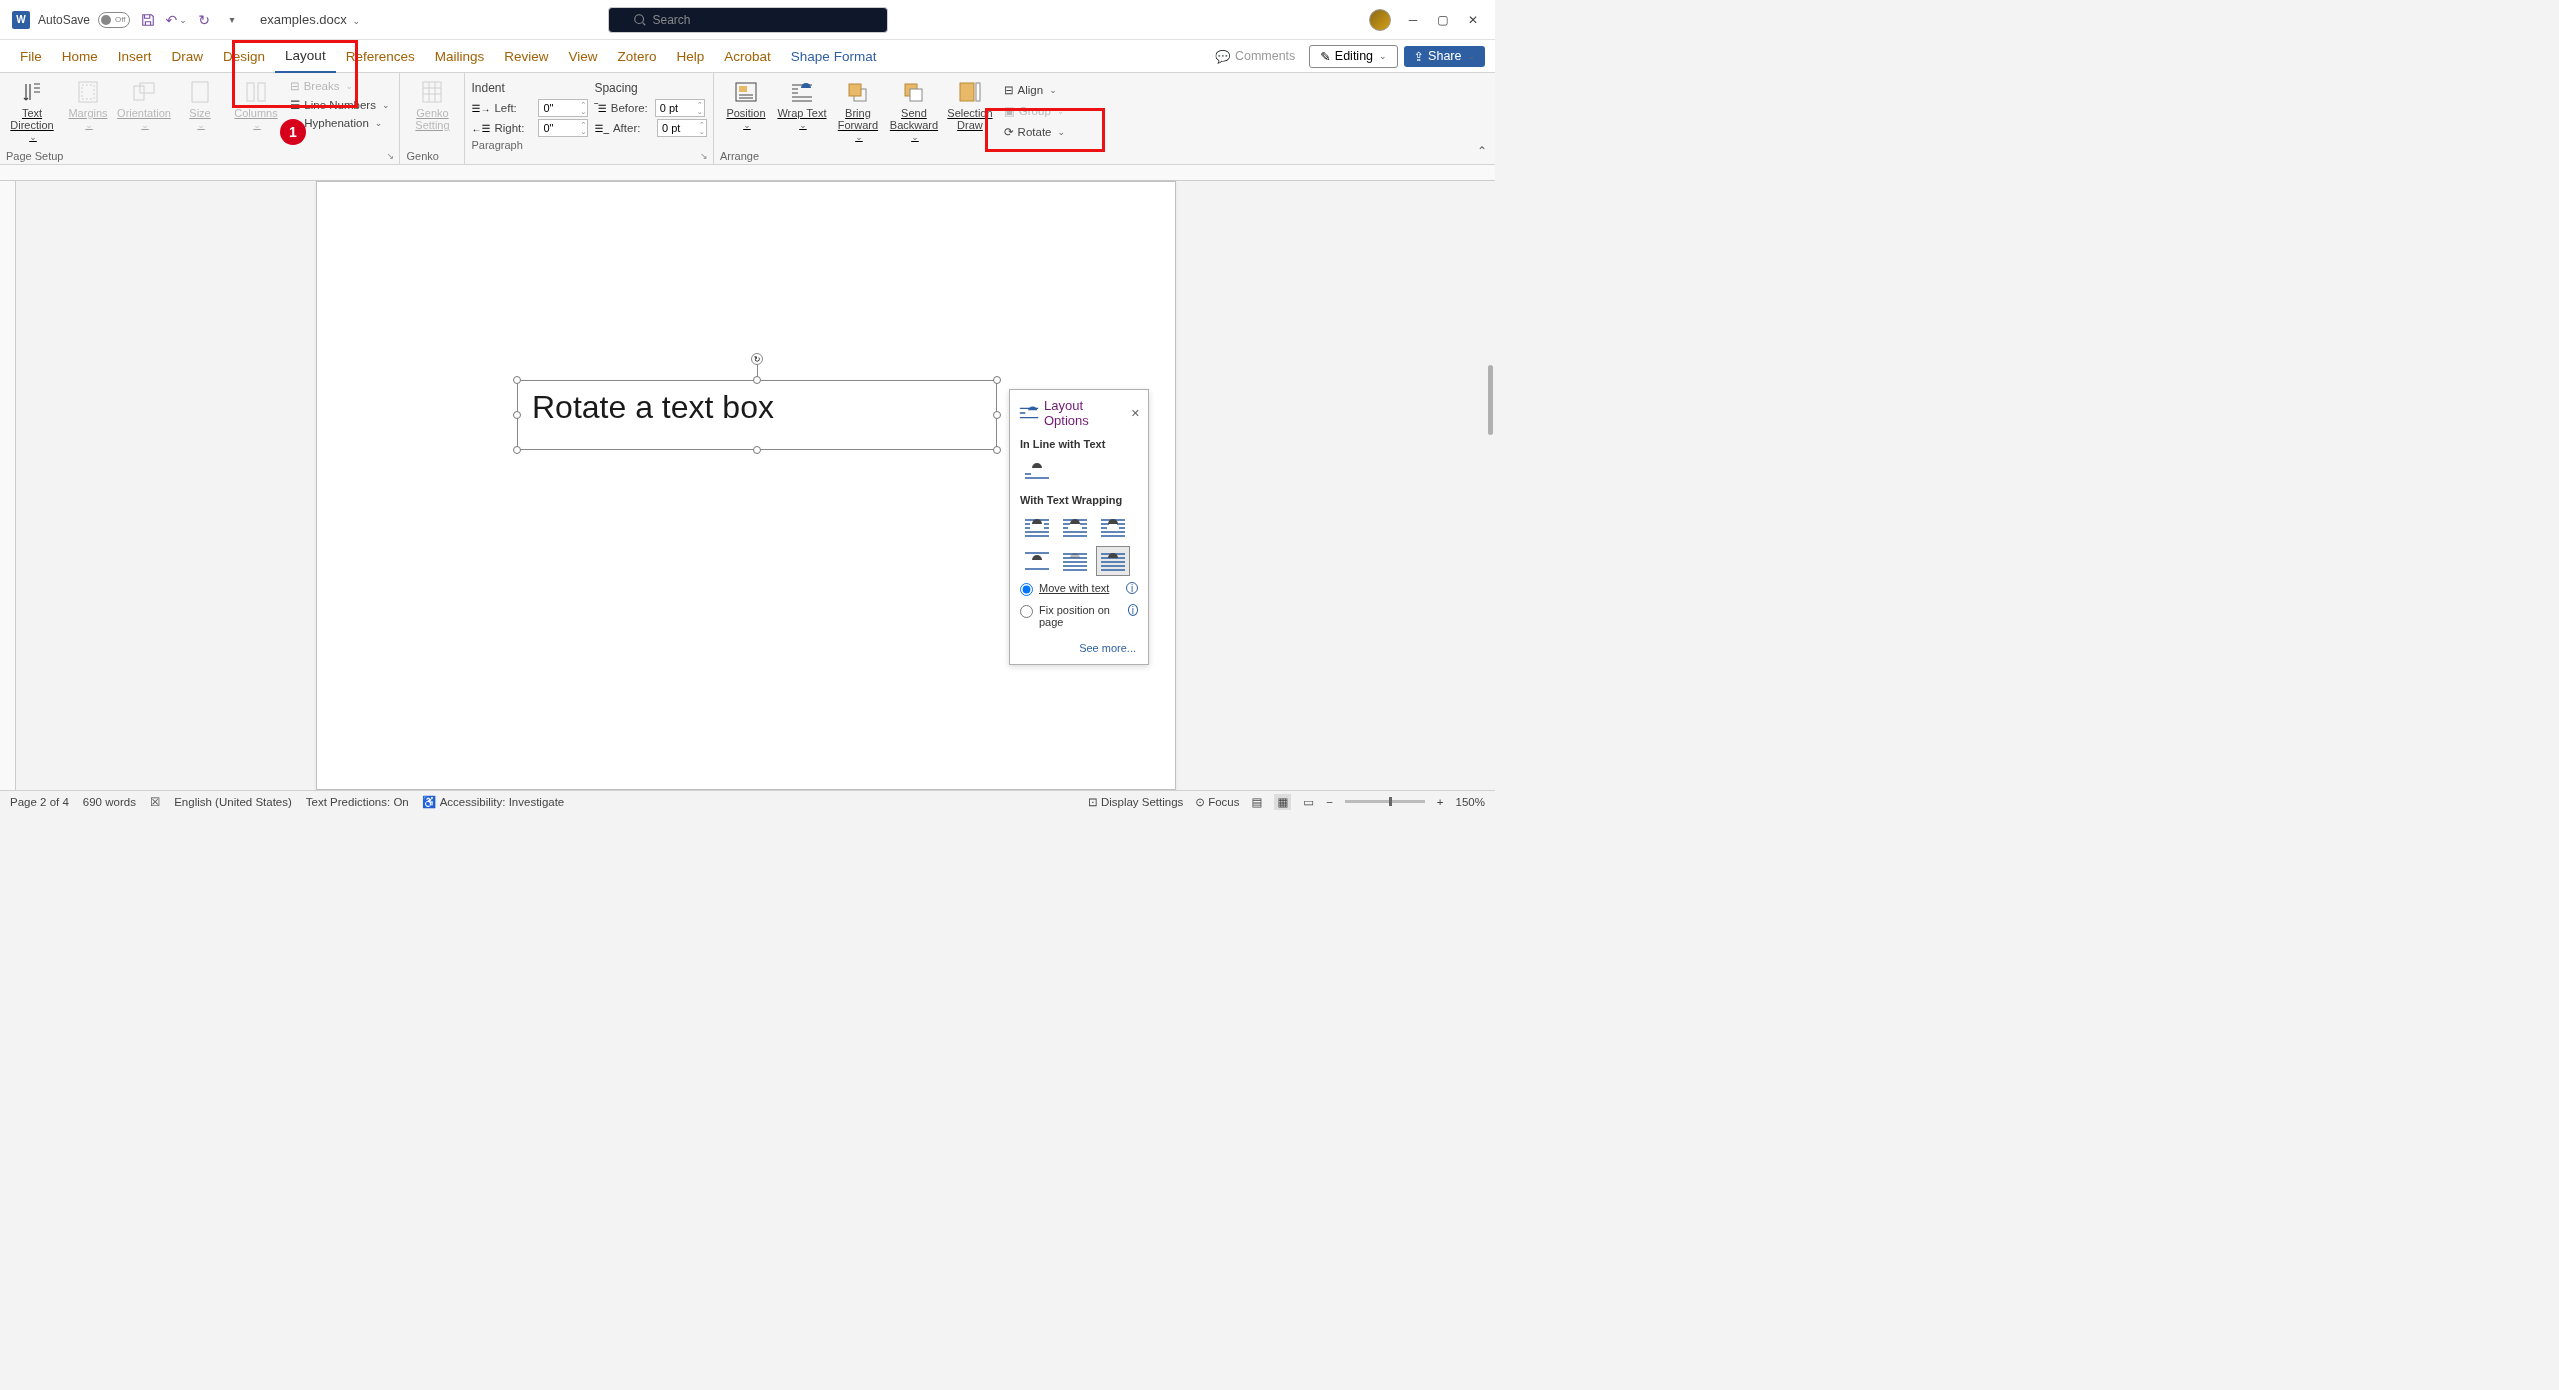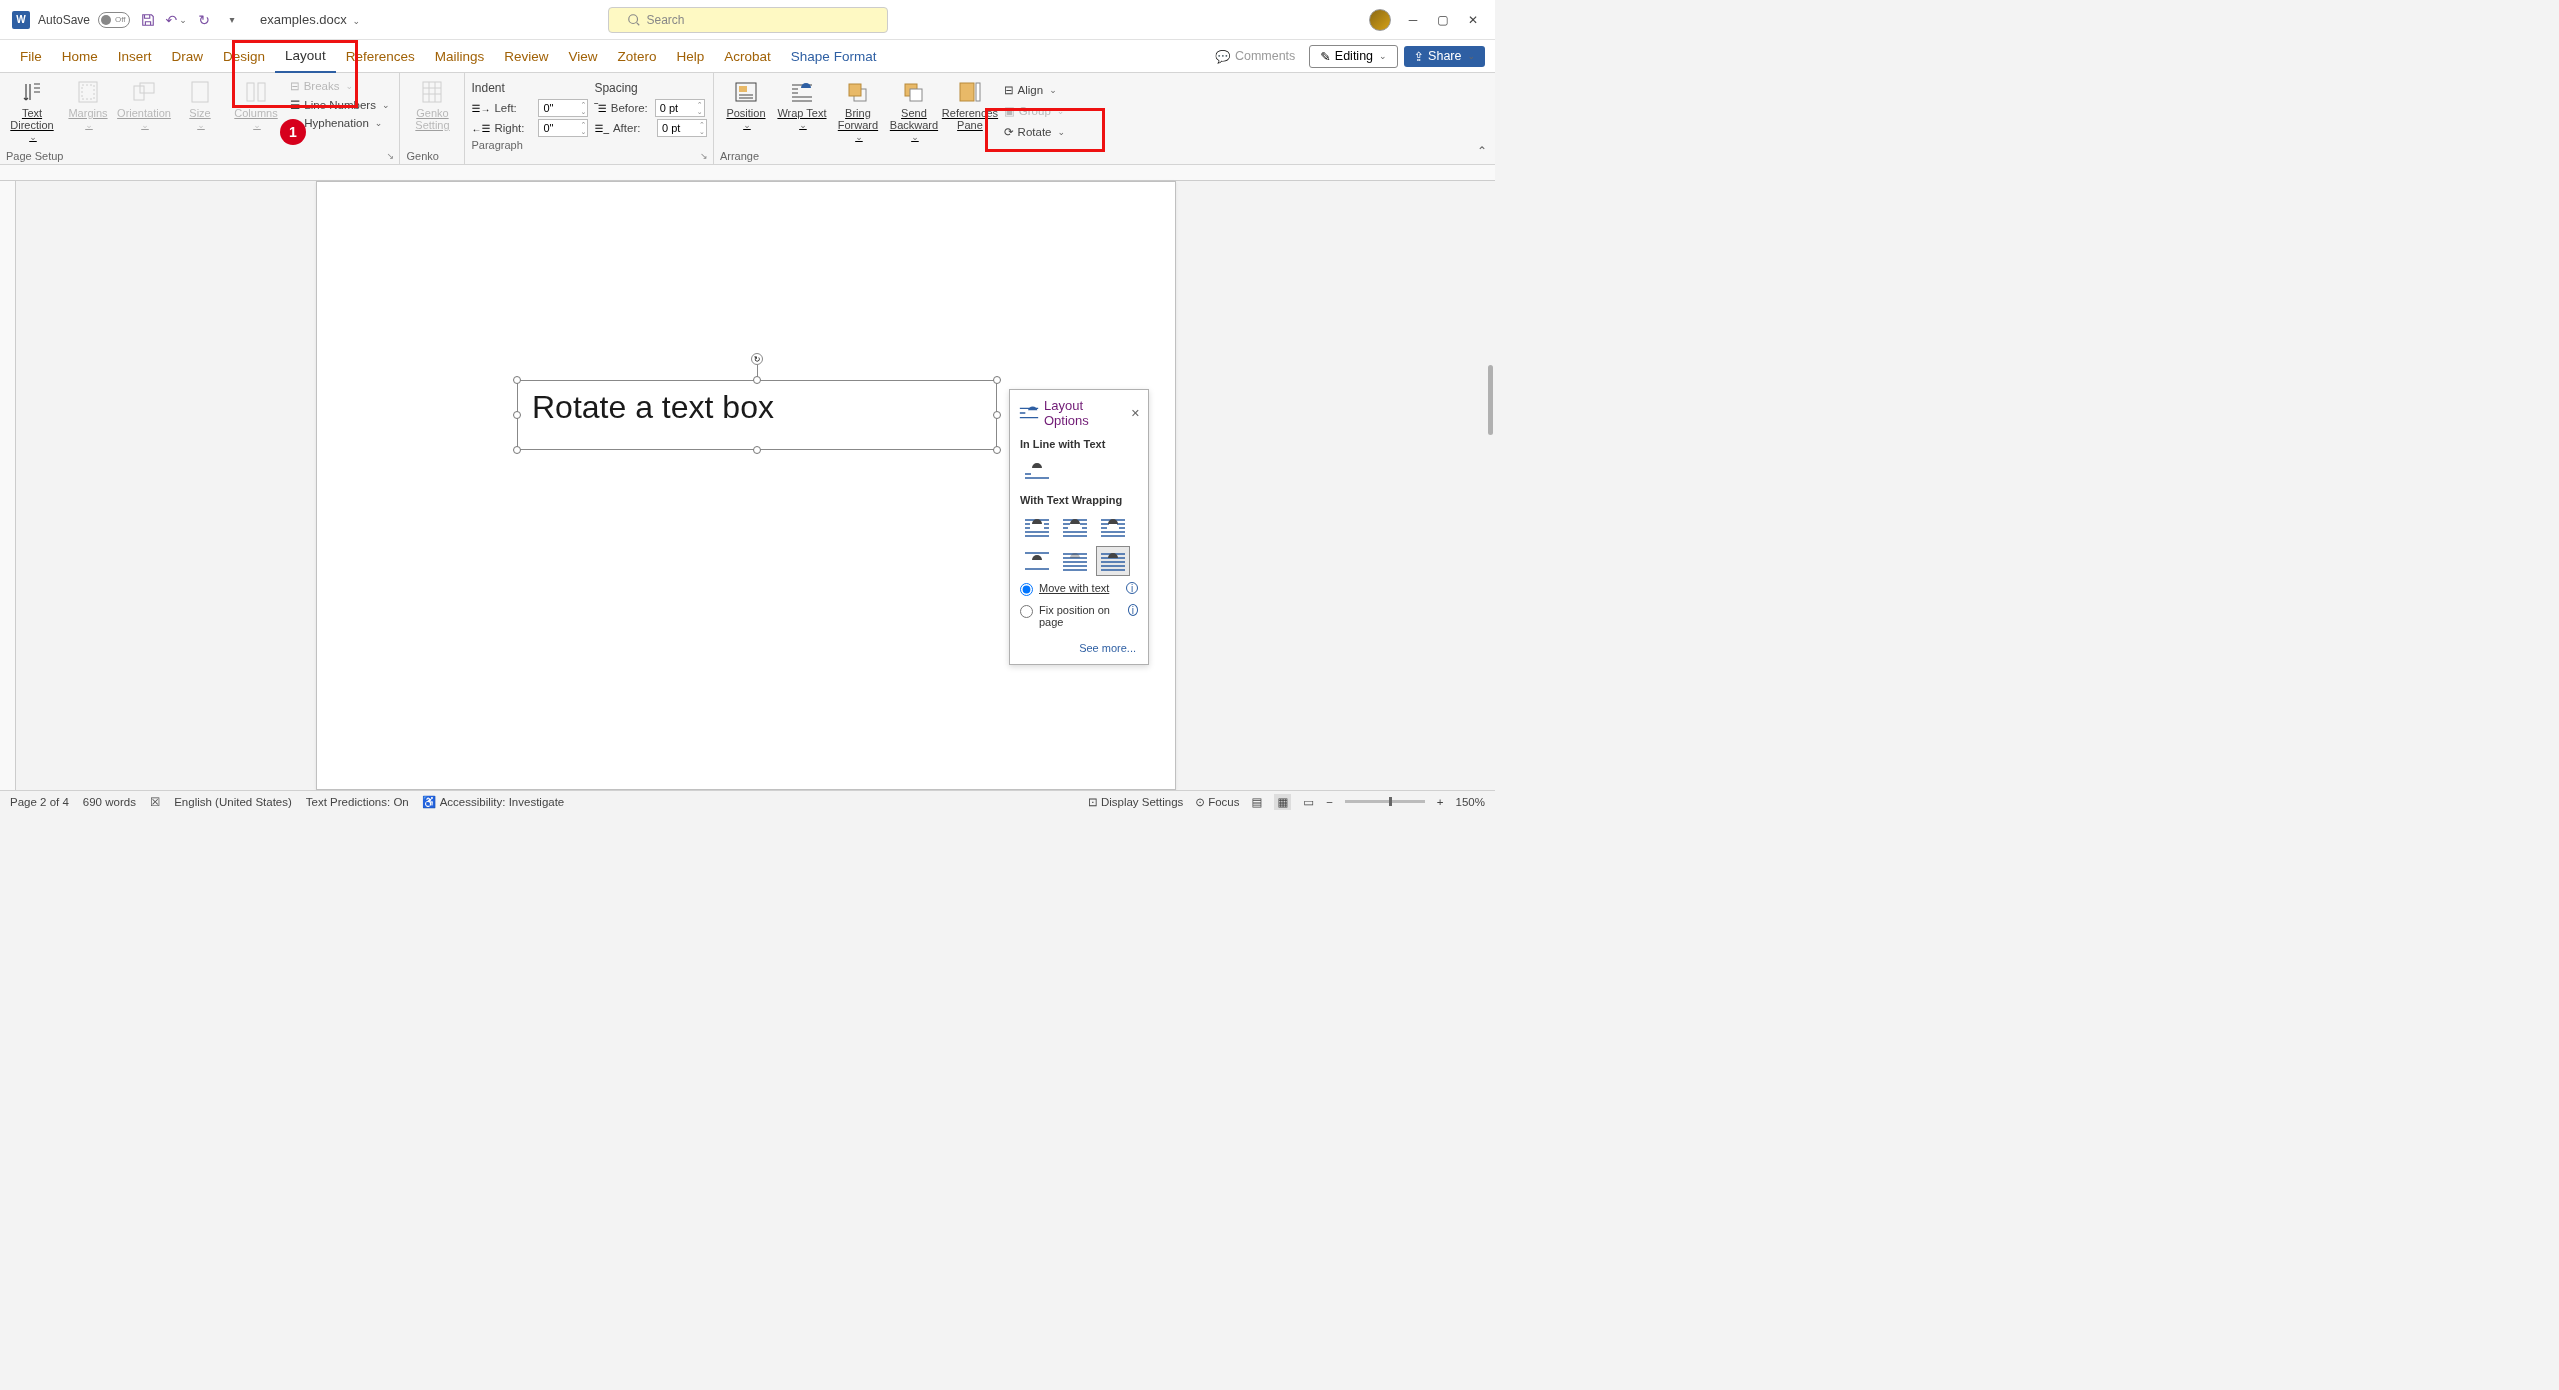--- a/index.html
+++ b/index.html
@@ -7,21 +7,21 @@
 
 
 .title-bar { height: 40px; background: #fff; display: flex; align-items: center; position: relative; border-bottom: 1px solid #e1e1e1; }
 .title-left { display: flex; align-items: center; gap: 8px; padding-left: 12px; }
 .word-icon { width: 18px; height: 18px; background: #2e5fa3; color: #fff; font-size: 10px; font-weight: bold; display: flex; align-items: center; justify-content: center; border-radius: 2px; }
 .autosave-label { font-size: 12px; color: #444; }
 .autosave-toggle { width: 32px; height: 16px; border: 1px solid #888; border-radius: 8px; display: flex; align-items: center; padding: 0 2px; font-size: 8px; color: #888; position: relative; }
 .autosave-toggle::before { content: ""; width: 10px; height: 10px; background: #888; border-radius: 50%; }
 .qat-btn { width: 20px; height: 20px; display: flex; align-items: center; justify-content: center; color: #7b4fa3; font-size: 14px; cursor: pointer; }
 .doc-name { font-size: 13px; color: #444; margin-left: 10px; }
-.search-box { position: absolute; left: 50%; transform: translateX(-50%); width: 280px; height: 26px; border: 1px solid #ccc; border-radius: 4px; display: flex; align-items: center; padding: 0 18px; background: #fef9c3; }
+.search-box { position: absolute; left: 50%; transform: translateX(-50%); width: 280px; height: 26px; border: 1px solid #ccc; border-radius: 4px; display: flex; align-items: center; padding: 0 24px; background: #0f172a; }
 .search-box svg { width: 14px; height: 14px; color: #888; }
 .search-box span { font-size: 12px; color: #888; margin-left: 6px; }
 .title-right { margin-left: auto; display: flex; align-items: center; gap: 14px; padding-right: 14px; }
 .avatar { width: 22px; height: 22px; border-radius: 50%; background: linear-gradient(135deg, #8b6914, #d4a017); border: 1px solid #999; }
 .win-btn { width: 16px; height: 16px; display: flex; align-items: center; justify-content: center; color: #444; cursor: pointer; font-size: 12px; }
 
 
 .tabs-row { height: 33px; background: #fff; display: flex; align-items: center; padding: 0 10px; border-bottom: 1px solid #d4d4d4; }
 .tab { padding: 0 10px; font-size: 13.5px; color: #a16207; cursor: pointer; height: 33px; display: flex; align-items: center; }
 .tab.active { font-weight: 400; border-bottom: 2px solid #2e5fa3; color: #333; }
@@ -356,21 +356,21 @@
           </div>
       </div>
       <div class="rg-big">
         <div class="icon-box">
             <svg width="24" height="22">
               <rect x="2" y="2" width="14" height="18" fill="#e8b968" stroke="#b88a3a"></rect>
               <rect x="18" y="2" width="4" height="18" fill="#fff" stroke="#888"></rect>
             </svg>
           </div>
         <div class="lbl">
-            <span>References Pane</span>
+            <span>Selection Draw</span>
           </div>
       </div>
       <div class="arrange-icons">
         <div class="rg-small">
             <span>⊟</span>
             <span>Align</span>
             <span class="caret">⌄</span>
           </div>
         <div class="rg-small ghost">
             <span>▣</span>

